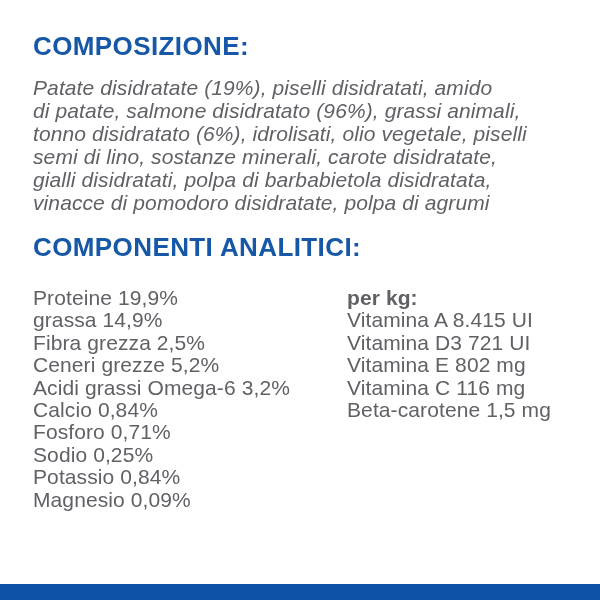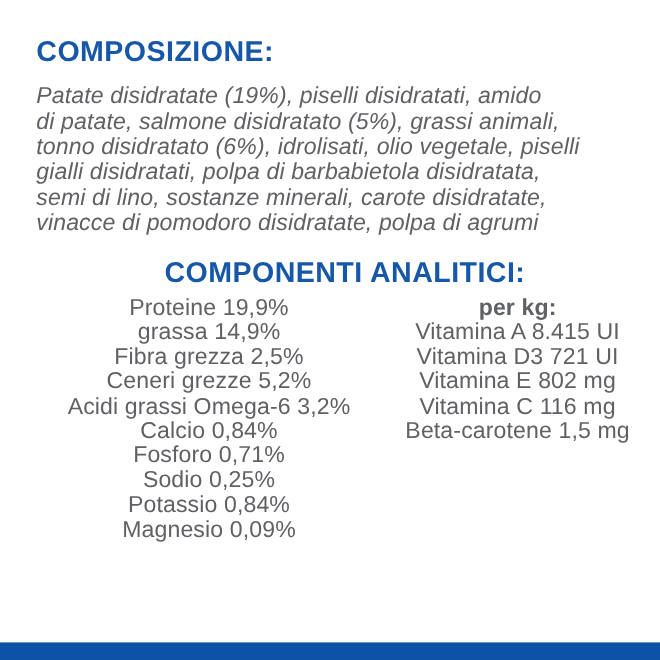--- a/index.html
+++ b/index.html
@@ -35,26 +35,24 @@
   }
   .text-line {
     font-size: 21px;
     line-height: 23px;
     color: var(--text-gray);
     white-space: nowrap;
     letter-spacing: 0.1px;
   }
   .analytical-heading {
     margin-top: 20px;
-    text-align: center;
   }
   .columns {
     display: flex;
-    margin-top: 9px;
-    text-align: center;
+    margin-top: 27px;
   }
   .col-left {
     width: 314px;
     flex: 0 0 314px;
   }
   .col-right {
     flex: 1;
   }
   .col-left .text-line,
   .col-right .text-line {
@@ -74,24 +72,24 @@
 </style>
 </head>
 <body>
 
 <main class="content">
 
   <section>
     <h2 class="section-heading">COMPOSIZIONE:</h2>
     <div class="composition-lines">
       <div class="text-line">Patate disidratate (19%), piselli disidratati, amido</div>
-      <div class="text-line">di patate, salmone disidratato (5%), grassi animali,</div>
+      <div class="text-line">di patate, salmone disidratato (96%), grassi animali,</div>
       <div class="text-line">tonno disidratato (6%), idrolisati, olio vegetale, piselli</div>
+      <div class="text-line">semi di lino, sostanze minerali, carote disidratate,</div>
       <div class="text-line">gialli disidratati, polpa di barbabietola disidratata,</div>
-      <div class="text-line">semi di lino, sostanze minerali, carote disidratate,</div>
       <div class="text-line">vinacce di pomodoro disidratate, polpa di agrumi</div>
     </div>
   </section>
 
   <section>
     <h2 class="section-heading analytical-heading">COMPONENTI ANALITICI:</h2>
     <div class="columns">
       <div class="col-left">
         <div class="text-line">Proteine 19,9%</div>
         <div class="text-line">grassa 14,9%</div>

